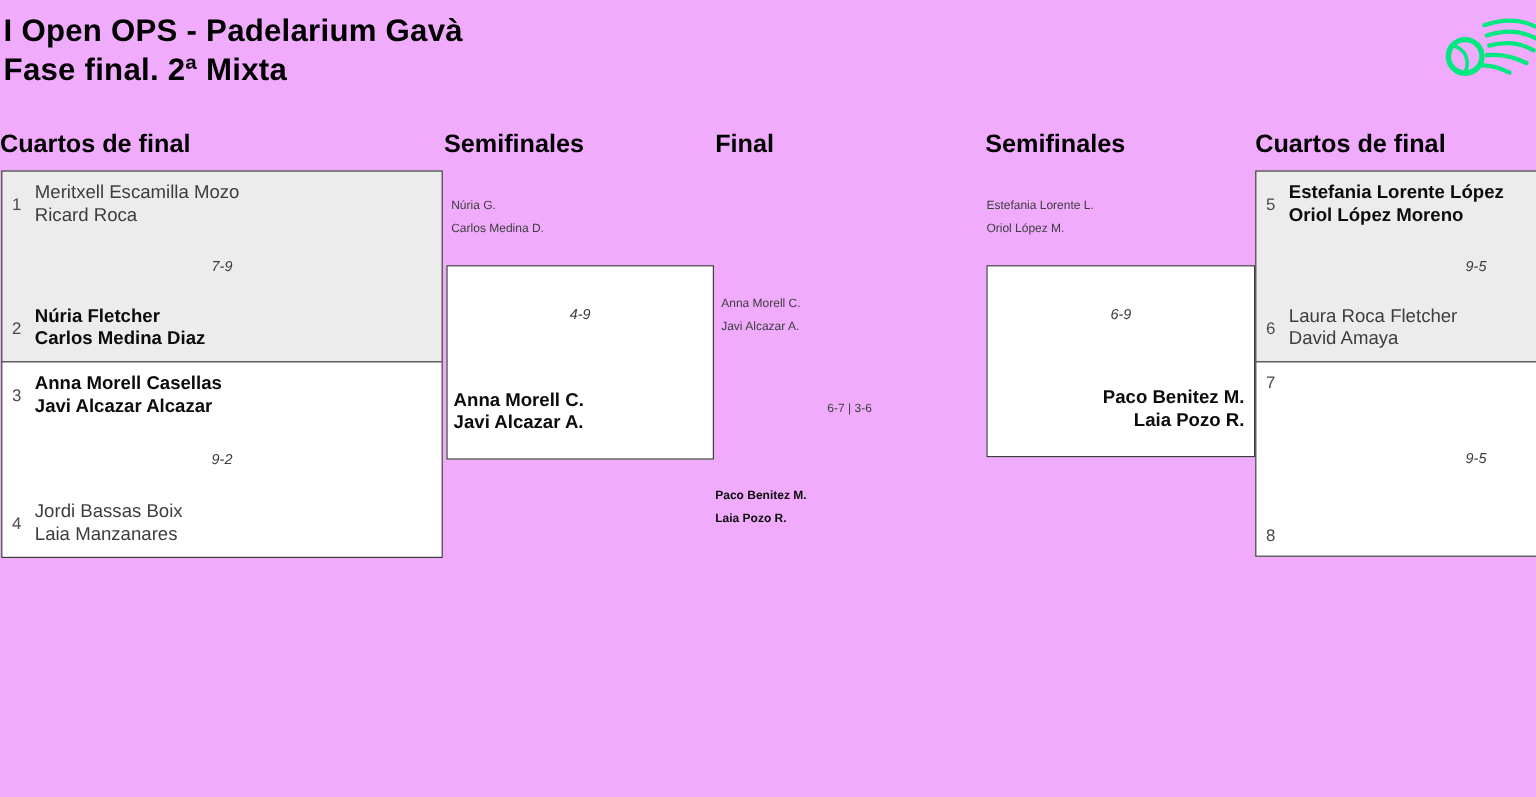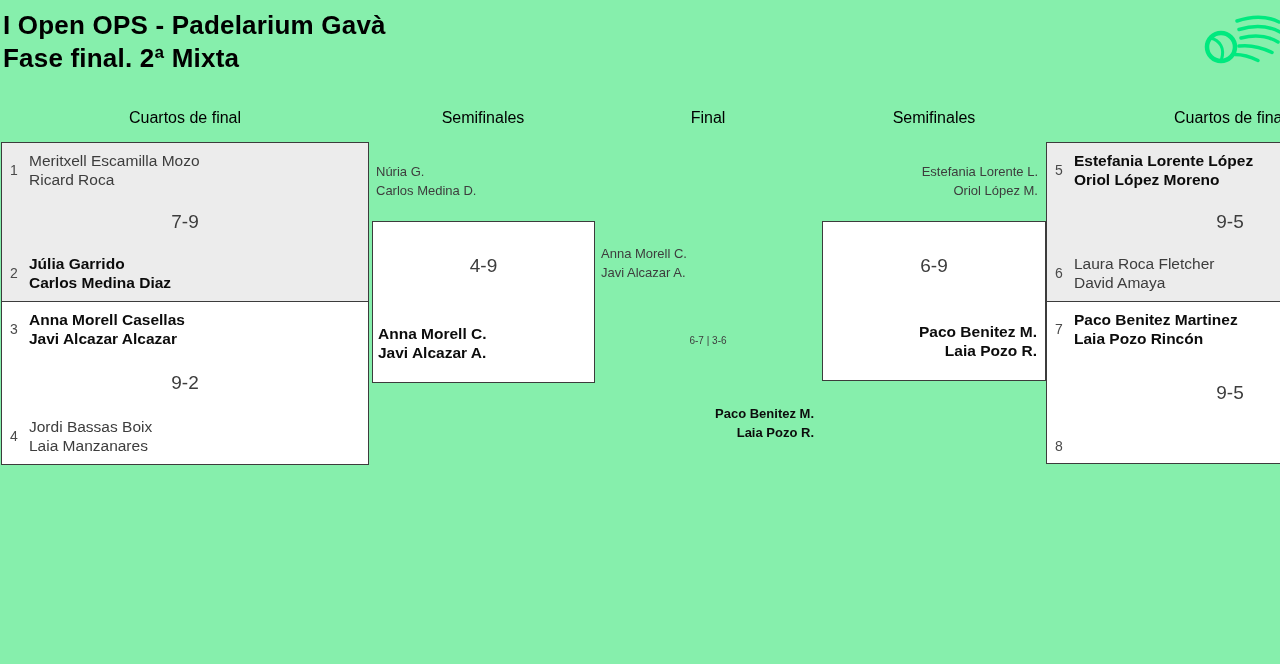--- a/index.html
+++ b/index.html
@@ -1,21 +1,21 @@
 <!DOCTYPE html>
 <html><head>
 <meta charset="utf-8">
 <style>
   html, body { margin: 0; padding: 0; background: #ffffff; }
   #stage {
     position: relative;
     width: 1280px;
     height: 664px;
     overflow: hidden;
-    background: #86efac;
+    background: #f0abfc;
     font-family: "Liberation Sans", "DejaVu Sans", sans-serif;
   }
   .title {
     position: absolute;
     left: 3px;
     top: 9px;
     font-size: 26px;
     line-height: 33px;
     font-weight: 700;
     color: #000000;
@@ -26,23 +26,23 @@
     position: absolute;
     left: 1200px;
     top: 14px;
     width: 80px;
     height: 54px;
   }
   .round-header {
     position: absolute;
     top: 109px;
     height: 22px;
-    text-align: center;
-    font-size: 16px;
-    font-weight: 400;
+    text-align: left;
+    font-size: 21px;
+    font-weight: 700;
     color: #000000;
     white-space: nowrap;
   }
   .rh-qf-left  { left: 0px;    width: 370px; }
   .rh-sf-left  { left: 370px;  width: 226px; }
   .rh-final    { left: 596px;  width: 224px; }
   .rh-sf-right { left: 821px;  width: 226px; }
   .rh-qf-right { left: 1046px; width: 368px; }
 
   .box {
@@ -73,33 +73,34 @@
   }
   .names {
     font-size: 15.5px;
     line-height: 19px;
     color: #3d3d3d;
     white-space: nowrap;
   }
   .winner .names { font-weight: 700; color: #0c0c0c; }
   .score {
     text-align: center;
-    font-size: 19px;
-    color: #3d3d3d;
+    font-size: 12px;
+    color: #3d3d3d;
+    font-style: italic;
   }
 
   .float-names {
     position: absolute;
-    font-size: 13px;
+    font-size: 10px;
     line-height: 19px;
     color: #3d3d3d;
     white-space: nowrap;
   }
   .float-names.bold { font-weight: 700; color: #0c0c0c; }
-  .ra { text-align: right; }
+  .ra { }
 
   .sf-box .score {
     position: absolute;
     left: 0; right: 0;
     top: 33px;
   }
   .sf-team {
     position: absolute;
     bottom: 20px;
     font-size: 15.5px;
@@ -154,21 +155,21 @@
       <span class="seed">1</span>
       <span class="names">
         <div>Meritxell Escamilla Mozo</div>
         <div>Ricard Roca</div>
       </span>
     </div>
     <div class="score">7-9</div>
     <div class="team winner">
       <span class="seed">2</span>
       <span class="names">
-        <div>Júlia Garrido</div>
+        <div>Núria Fletcher</div>
         <div>Carlos Medina Diaz</div>
       </span>
     </div>
   </div>
 
   <div class="box qf" style="left:1px; top:301px; width:368px; height:164px;">
     <div class="team winner">
       <span class="seed">3</span>
       <span class="names">
         <div>Anna Morell Casellas</div>
@@ -237,24 +238,20 @@
       <span class="names">
         <div>Laura Roca Fletcher</div>
         <div>David Amaya</div>
       </span>
     </div>
   </div>
 
   <div class="box qf" style="left:1046px; top:301px; width:368px; height:163px;">
     <div class="team winner">
       <span class="seed">7</span>
-      <span class="names">
-        <div>Paco Benitez Martinez</div>
-        <div>Laia Pozo Rincón</div>
-      </span>
     </div>
     <div class="score">9-5</div>
     <div class="team">
       <span class="seed">8</span>
     </div>
   </div>
 
 </div>
 
 </body></html>

